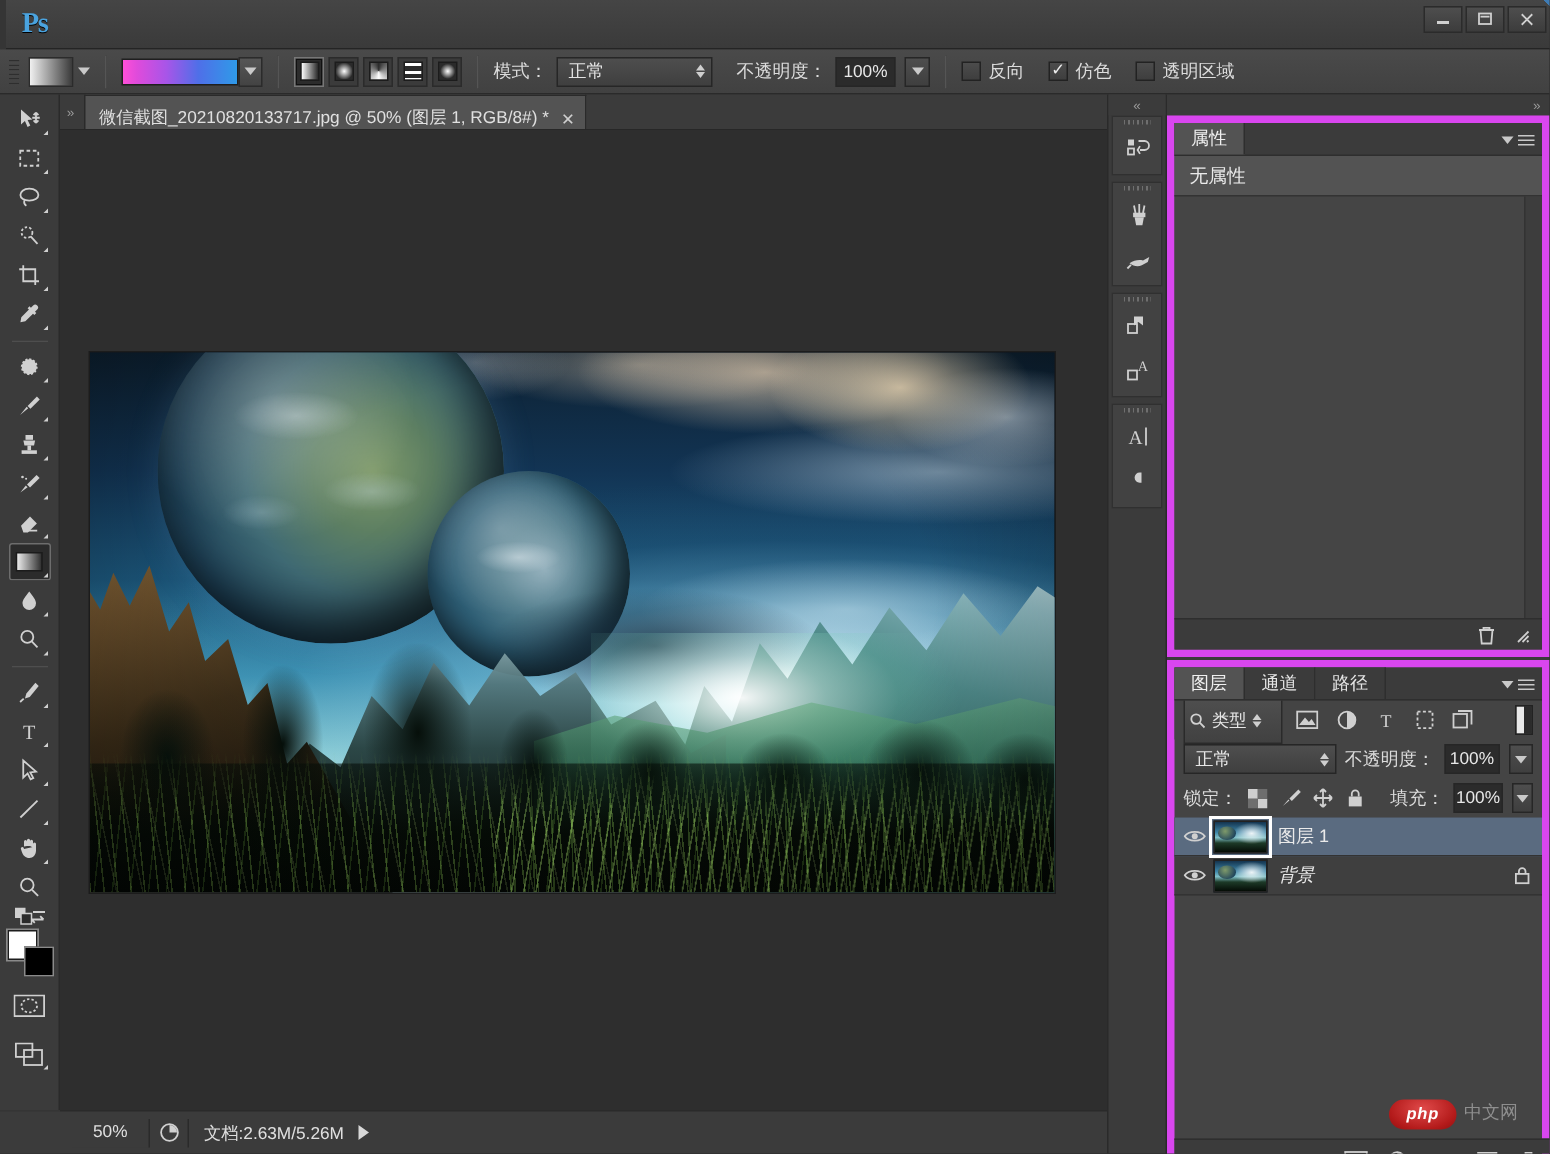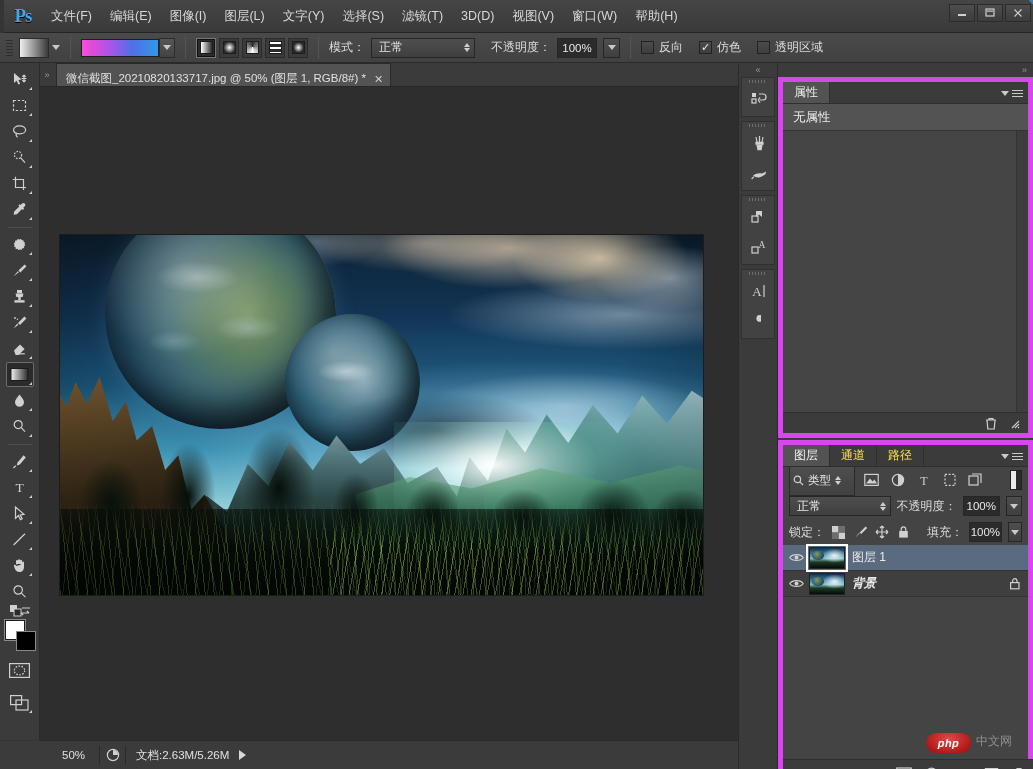--- a/index.html
+++ b/index.html
@@ -312,21 +312,21 @@
   .rc-top{
     height:14px; display:flex; align-items:center; justify-content:flex-end; padding-right:6px;
     color:#9a9a9a; font-size:9px;
   }
   .panel{ background:#444; border:5px solid #d946ef; }
   .paneltabs{
     height:22px; background:#3b3b3b; display:flex; align-items:stretch; position:relative;
     border-bottom:1px solid #2e2e2e;
   }
   .ptab{
-    padding:0 11px; display:flex;align-items:center; font-size:12px; color:#fde047;
+    padding:0 11px; display:flex;align-items:center; font-size:12px; color:#e5e5e5;
     background:#3b3b3b; border-right:1px solid #2e2e2e;
   }
   .ptab.active{ background:#535353; color:#f0f0f0; }
   .pmenu{
     position:absolute; right:5px; top:0; height:22px; display:flex; align-items:center; gap:3px;
   }
   .hamb{ display:flex; flex-direction:column; gap:2px; }
   .hamb i{ width:11px;height:1px; background:#c9c9c9; }
 
   .propsbody{ background:#535353; height:26px; display:flex; align-items:center; padding-left:10px; font-size:12.5px; color:#eaeaea; }
@@ -375,21 +375,21 @@
     position:absolute; inset:0;
     background:
       radial-gradient(ellipse 60% 60% at 72% 38%, rgba(255,255,255,0.9), transparent 60%),
       linear-gradient(180deg,#14344f 0%, #3d86a8 35%, #7fc0c8 52%, #1d3a28 70%, #050c06 100%);
   }
   .thumb .mini::after{
     content:""; position:absolute; left:6%; top:16%; width:34%; height:46%; border-radius:50%;
     background:radial-gradient(circle at 40% 35%, #7f9a6a, #20455c 75%);
   }
   .layername{ font-size:12px; color:#eaeaea; flex:1; }
-  .layername.italic{ font-style:italic;font-weight:bold; }
+  .layername.italic{ font-style:italic; }
   .locklayer{ width:26px; height:26px; display:flex;align-items:center;justify-content:center; }
   .layersfoot{
     position:absolute; left:0; bottom:0; width:255px; height:27px; background:#3b3b3b;
     border-top:1px solid #2e2e2e; display:flex; align-items:center; justify-content:flex-end; gap:13px;
     padding-right:12px;
   }
   .watermark{
     position:absolute; right:4px; bottom:29px; width:98px; height:24px;
     display:flex; align-items:flex-start; gap:5px;
   }
@@ -405,33 +405,20 @@
   .ico{ fill:none; stroke:#d0d0d0; stroke-width:1.2; }
   .icof{ fill:#d0d0d0; stroke:none; }
 </style>
 </head>
 <body>
 
 <div class="app">
 
   <div class="titlebar">
     <div class="pslogo">Ps</div>
-    <div class="menubar">
-      <div class="menuitem">文件(F)</div>
-      <div class="menuitem">编辑(E)</div>
-      <div class="menuitem">图像(I)</div>
-      <div class="menuitem">图层(L)</div>
-      <div class="menuitem">文字(Y)</div>
-      <div class="menuitem">选择(S)</div>
-      <div class="menuitem">滤镜(T)</div>
-      <div class="menuitem">3D(D)</div>
-      <div class="menuitem">视图(V)</div>
-      <div class="menuitem">窗口(W)</div>
-      <div class="menuitem">帮助(H)</div>
-    </div>
     <div class="wincontrols">
       <div class="wbtn">
         <svg width="12" height="10" viewBox="0 0 12 10">
             <rect x="2" y="6" width="8" height="2" class="icof"></rect>
           </svg>
       </div>
       <div class="wbtn">
         <svg width="12" height="10" viewBox="0 0 12 10">
             <rect x="2" y="1" width="8" height="7" class="ico"></rect>
             <rect x="3" y="2.5" width="6" height="1.2" class="icof"></rect>

